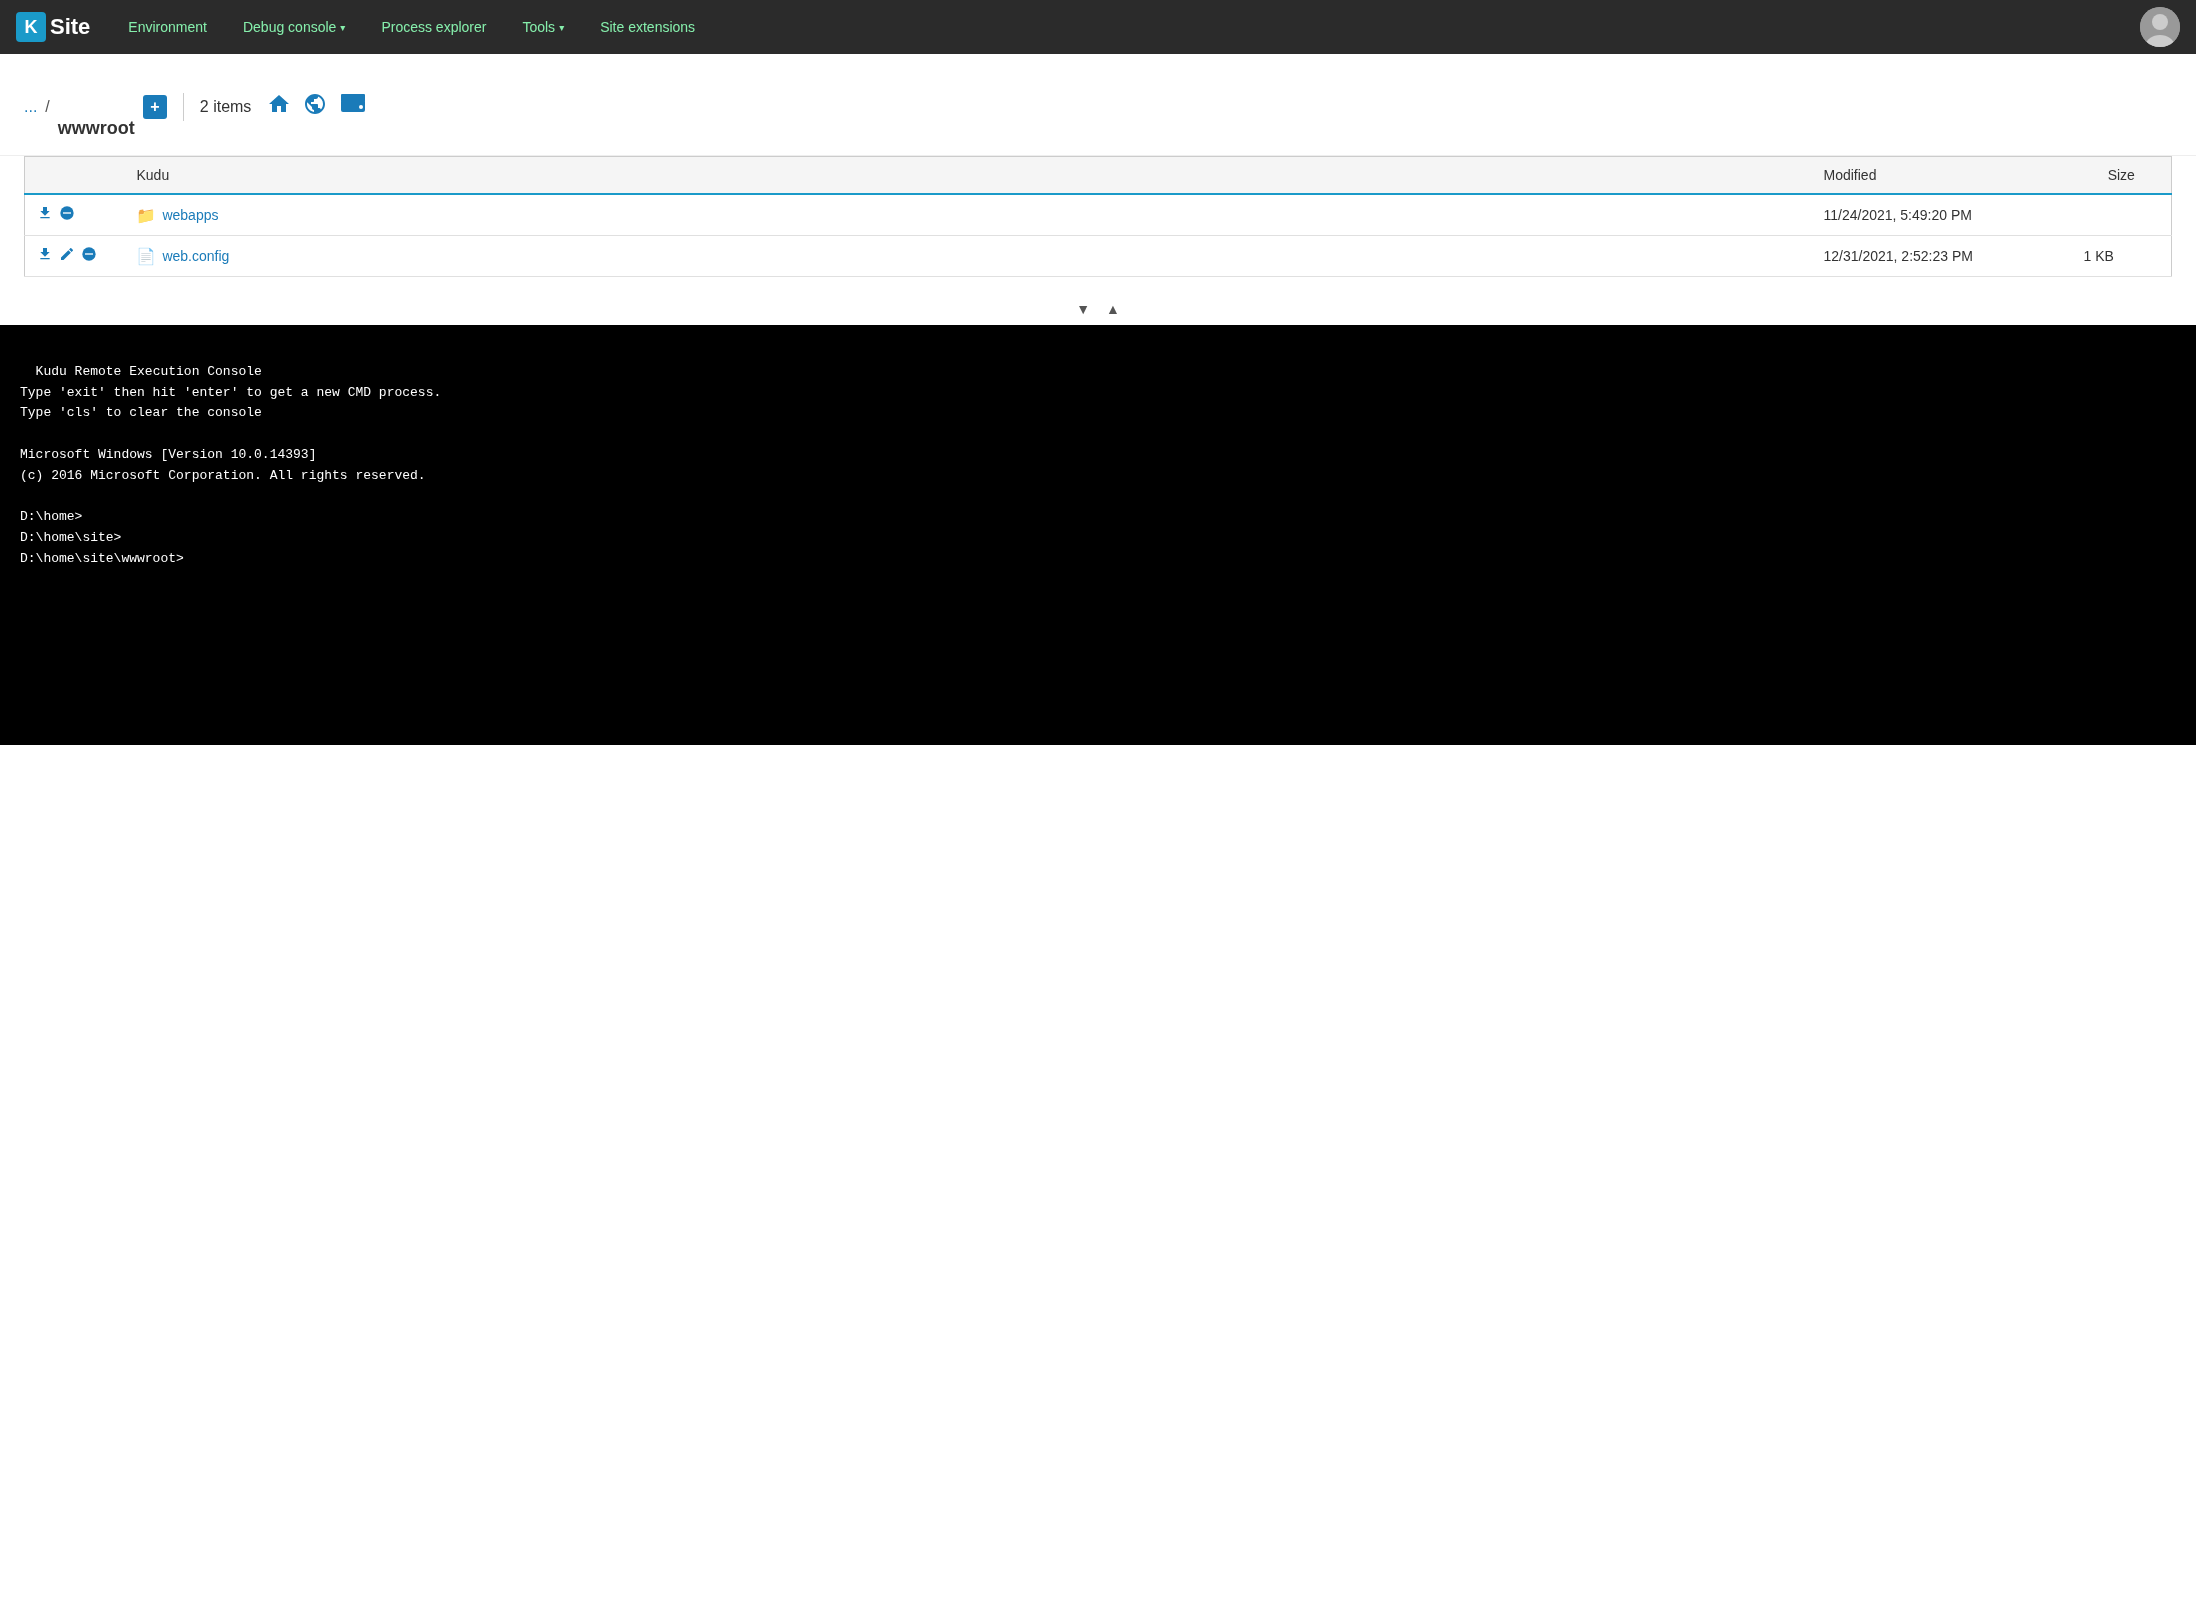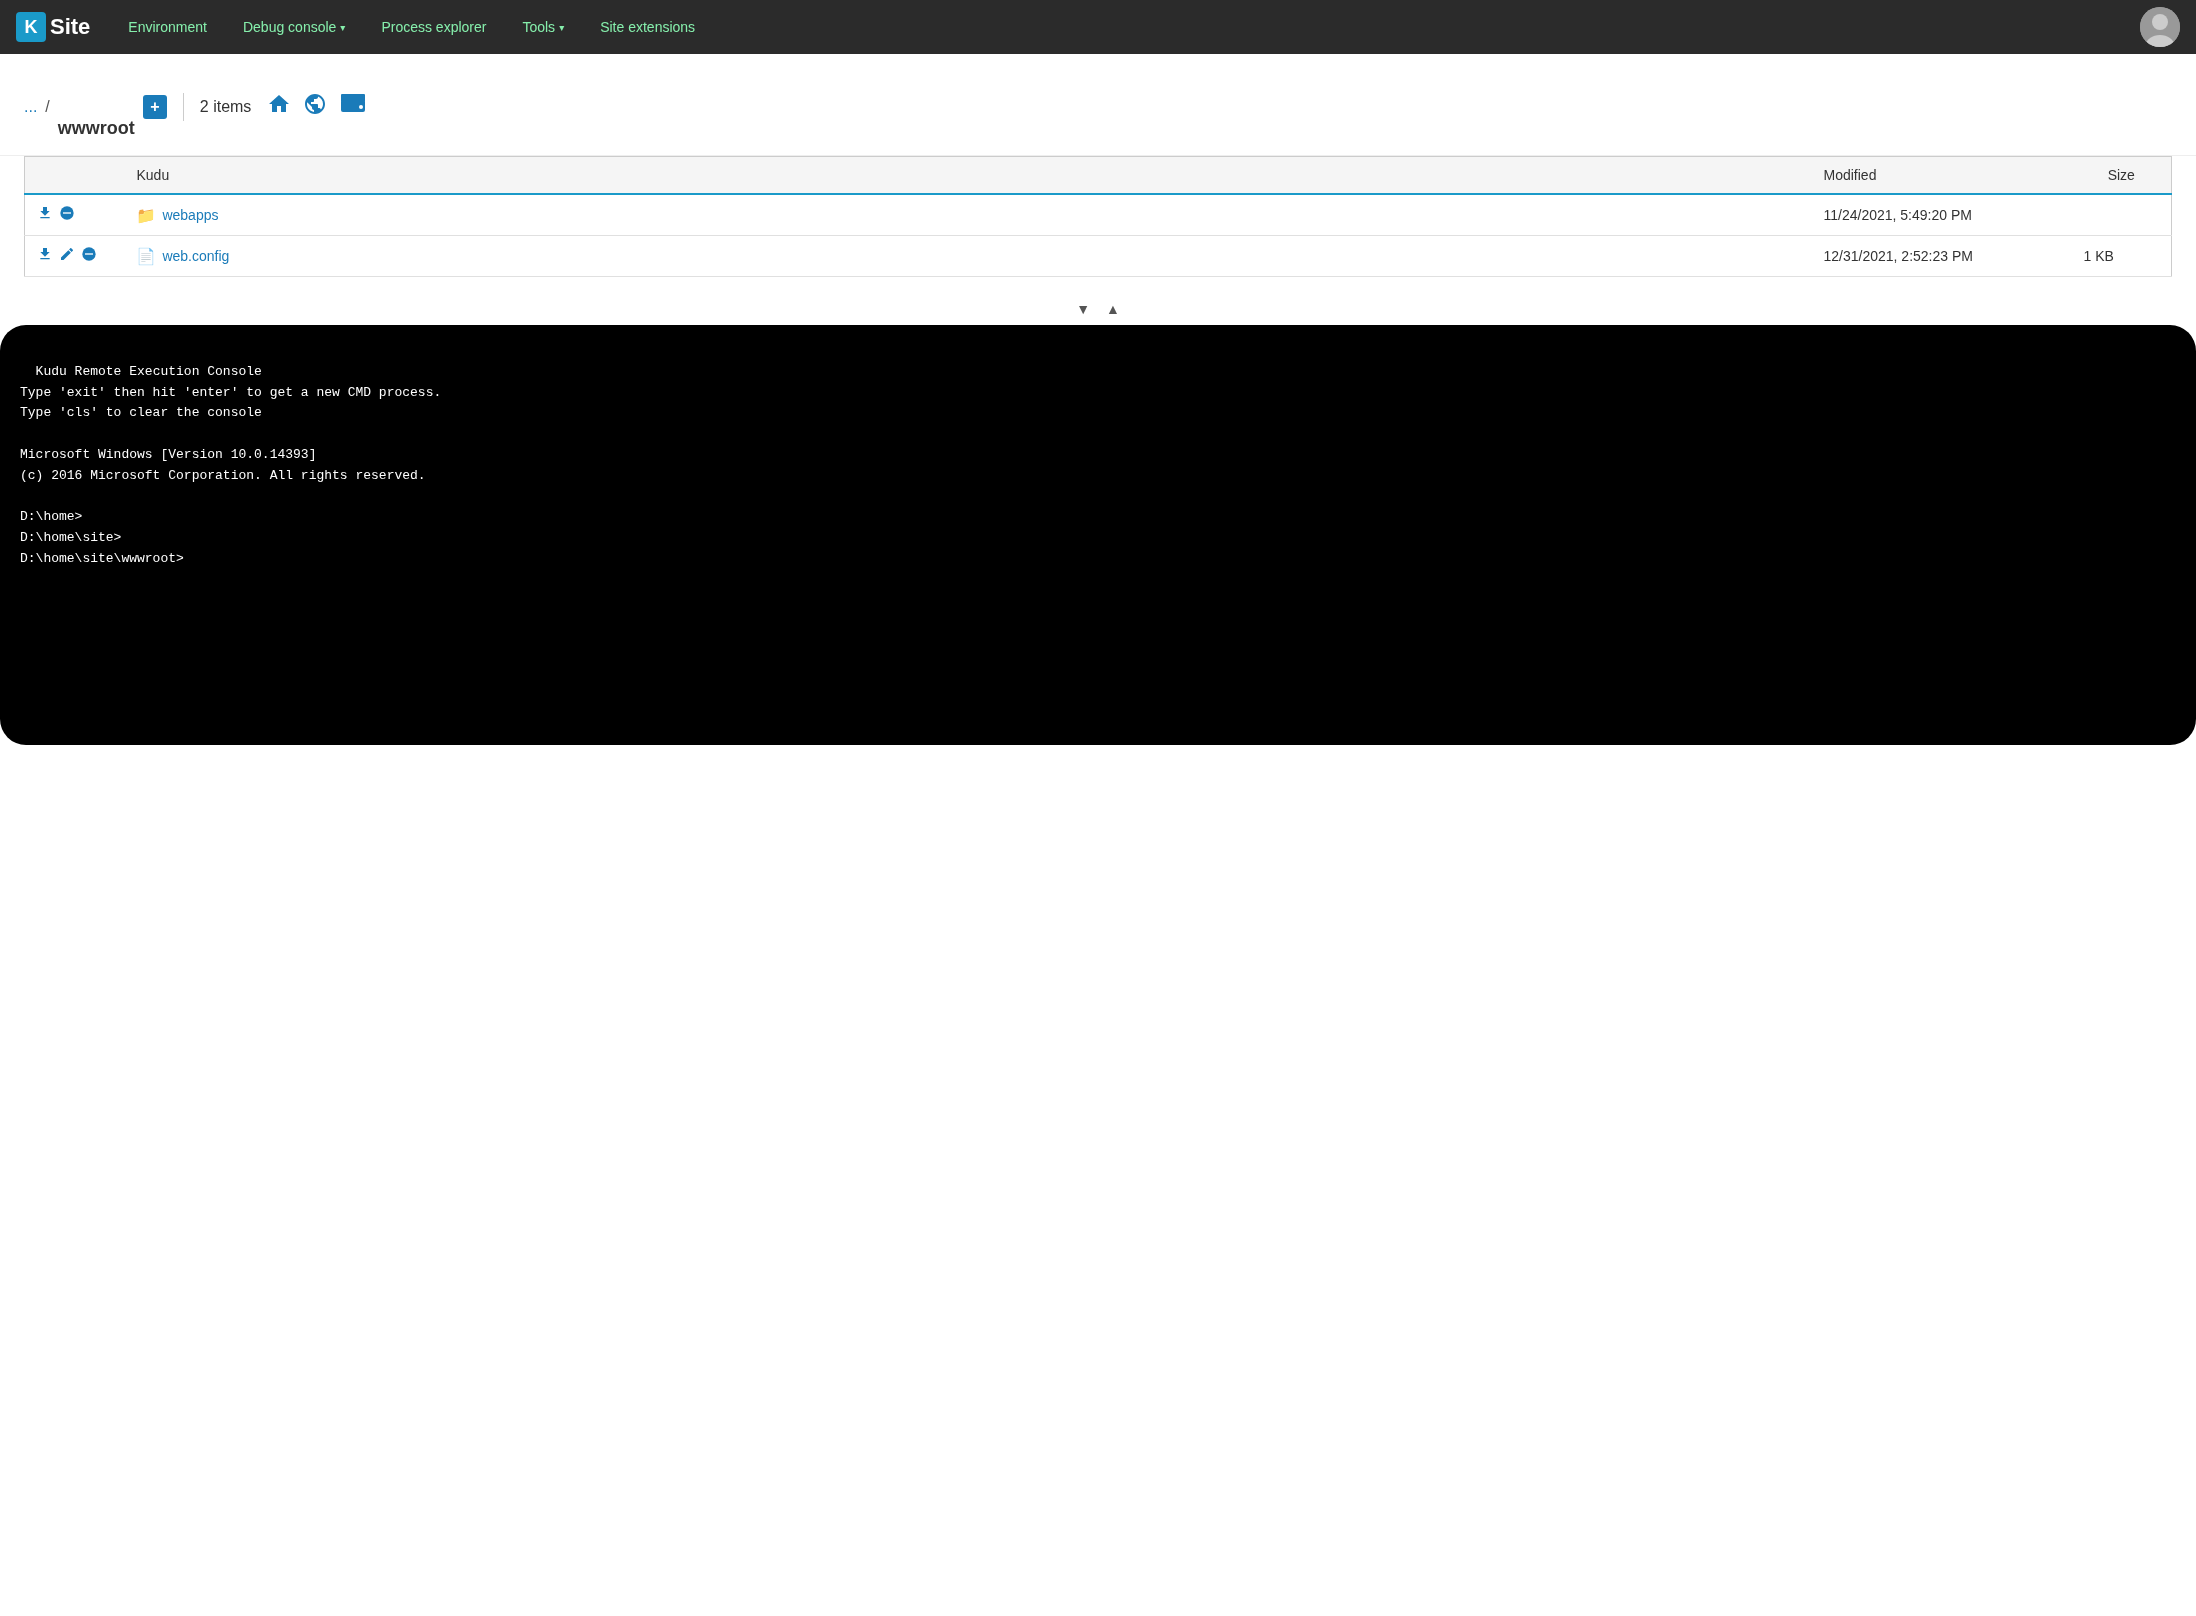--- a/index.html
+++ b/index.html
@@ -188,21 +188,20 @@
     
     .terminal {
       background: #000;
       color: #fff;
       font-family: 'Courier New', Courier, monospace;
       font-size: 13px;
       padding: 16px 20px;
       min-height: 420px;
       line-height: 1.6;
       white-space: pre-wrap;
-      border-radius: 26px;
     }
   </style>
 </head>
 <body>
 
 <nav class="navbar">
   <a class="navbar-brand">
     <span class="k-icon">K</span>
     <span>Site</span>
   </a>

